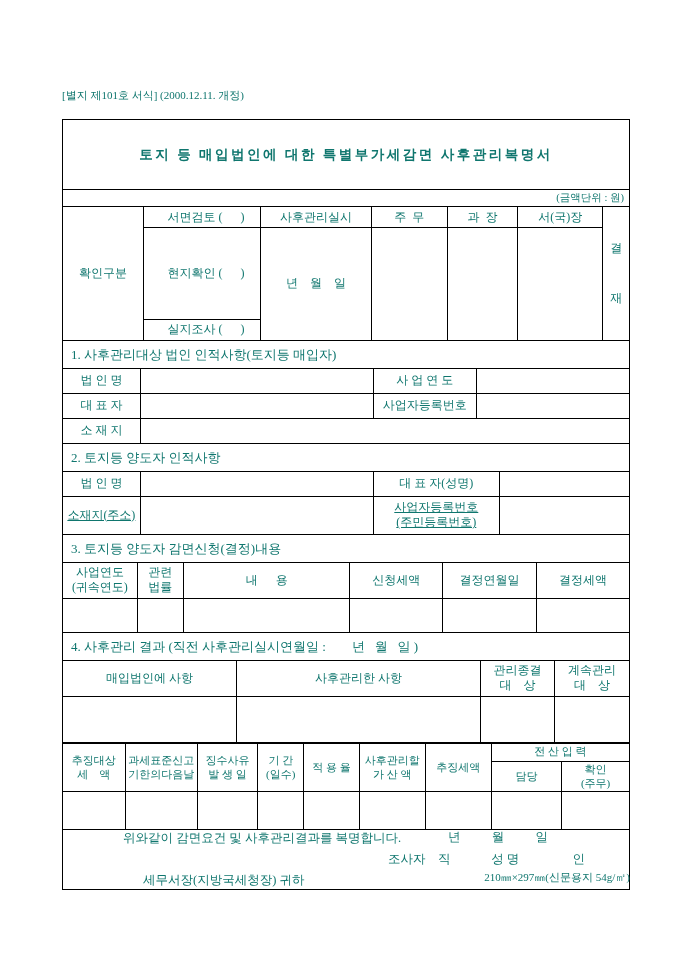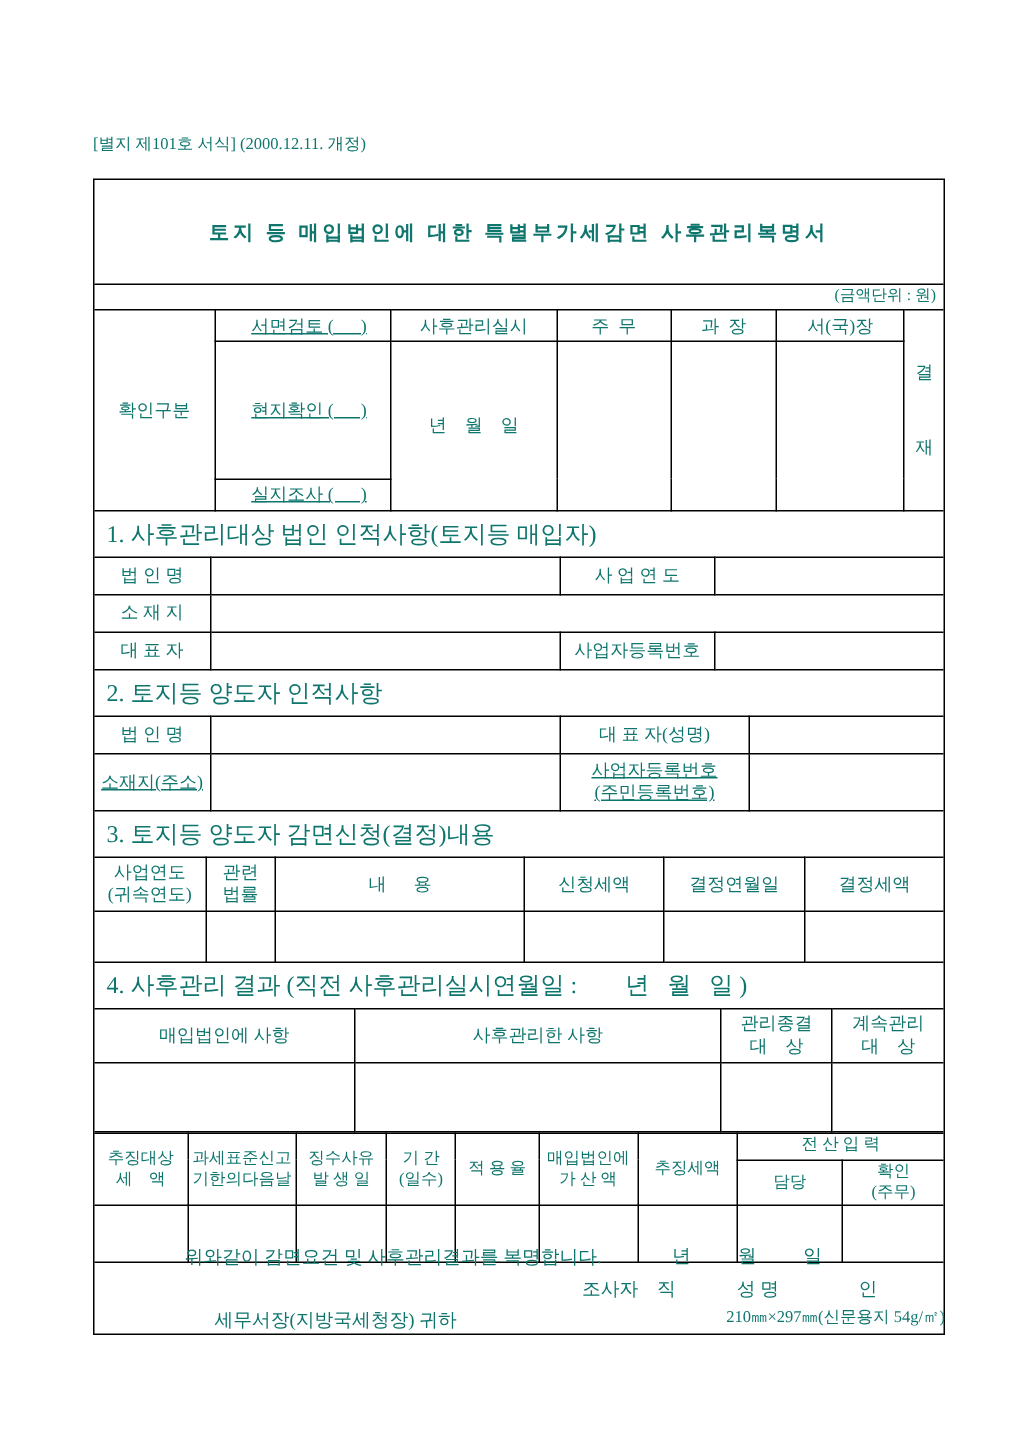--- a/index.html
+++ b/index.html
@@ -24,26 +24,26 @@
   table.ftable td, table.ftable th {
     border:1px solid #000; text-align:center; vertical-align:middle;
     font-weight:normal; font-size:12px; line-height:1.25; white-space:pre-wrap;
     overflow:hidden; padding:1px 2px;
   }
   .bl0 { border-left:none !important; }
   .br0 { border-right:none !important; }
   .h21 { height:21px; } .h25 { height:25px; } .h38 { height:38px;text-decoration:underline; }
   .h36 { height:36px; } .h34 { height:34px; } .h46 { height:46px; }
   .h18 { height:18px; } .h27 { height:27px; }
-  .method { text-align:left; padding-left:10px !important;text-decoration:underline; }
+  .method { text-align:left; padding-left:10px !important; }
   .stamp div { line-height:1.7; }
   table.s5 td { font-size:11px; }
   table.s5 tr.data td { font-size:12px; }
 
-  .section-title { padding:5px 0 4px 8px; font-size:16px; white-space:pre-wrap; }
+  .section-title { padding:5px 0 4px 8px; font-size:13px; white-space:pre-wrap; }
 
   .f-abs { position:absolute; font-size:12.5px; white-space:pre-wrap; }
   .f-statement { left:60px; top:692px;margin-top:18px; }
   .f-date { left:385px; top:709px; }
   .f-investigator { left:325px; top:731px; }
   .f-addressee { left:80px; top:752px; }
   .paper-spec { position:absolute; right:50px; top:870px; font-size:11px; white-space:pre-wrap; }
 </style>
 </head>
 <body>
@@ -105,28 +105,28 @@
           <col style="width:152px">
       </colgroup>
       <tbody>
           <tr class="h25">
         <td class="bl0">법 인 명</td>
         <td></td>
         <td>사 업 연 도</td>
         <td class="br0"></td>
       </tr>
       <tr class="h25">
+        <td class="bl0">대 표 자</td>
+        <td></td>
+        <td>사업자등록번호</td>
+        <td class="br0"></td>
+      </tr>
+      <tr class="h25">
         <td class="bl0">소 재 지</td>
         <td colspan="3" class="br0"></td>
-      </tr>
-      <tr class="h25">
-        <td class="bl0">대 표 자</td>
-        <td></td>
-        <td>사업자등록번호</td>
-        <td class="br0"></td>
       </tr>
     </tbody>
       </table>
 
     <div class="section-title">2. 토지등 양도자 인적사항</div>
     <table class="ftable">
       <colgroup>
         <col style="width:77px">
           <col style="width:232px">
           <col style="width:126px">
@@ -223,21 +223,21 @@
           <tr class="h18">
         <td rowspan="2" class="bl0">추징대상
 세    액</td>
         <td rowspan="2">과세표준신고
 기한의다음날</td>
         <td rowspan="2">징수사유
 발 생 일</td>
         <td rowspan="2">기 간
 (일수)</td>
         <td rowspan="2">적 용 율</td>
-        <td rowspan="2">매입법인에
+        <td rowspan="2">사후관리할
 가 산 액</td>
         <td rowspan="2">추징세액</td>
         <td colspan="2" class="br0">전 산 입 력</td>
       </tr>
       <tr class="h27">
         <td>담당</td>
         <td class="br0">확인
 (주무)</td>
       </tr>
       <tr class="h38 data">

